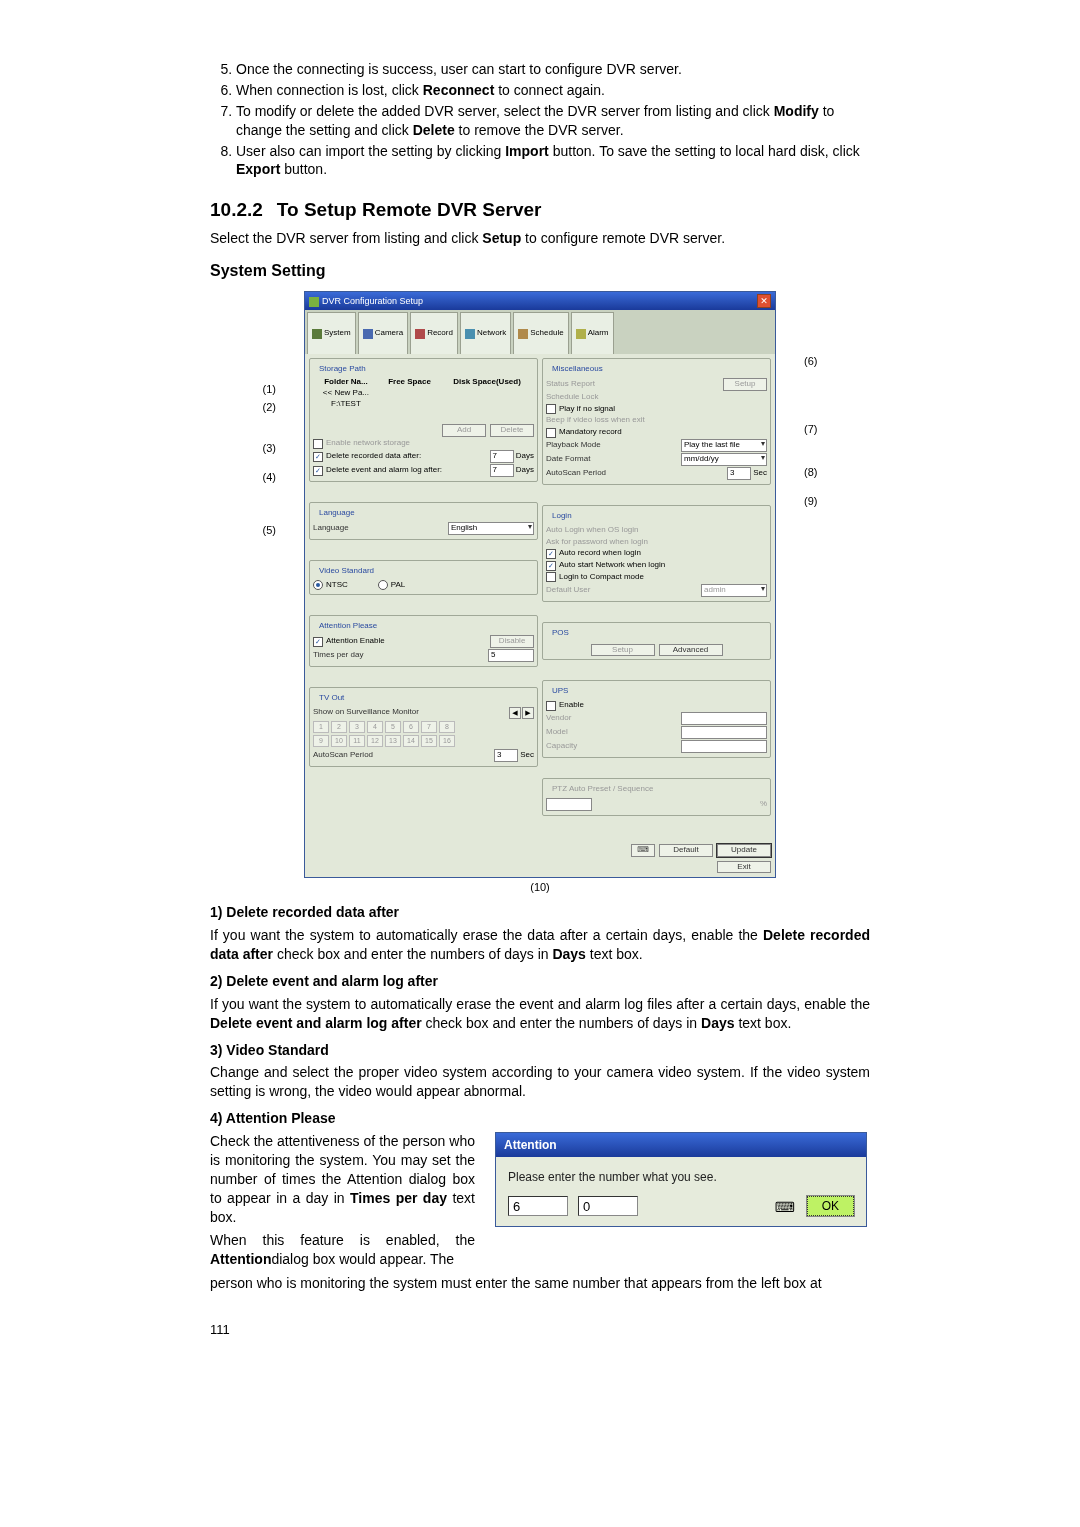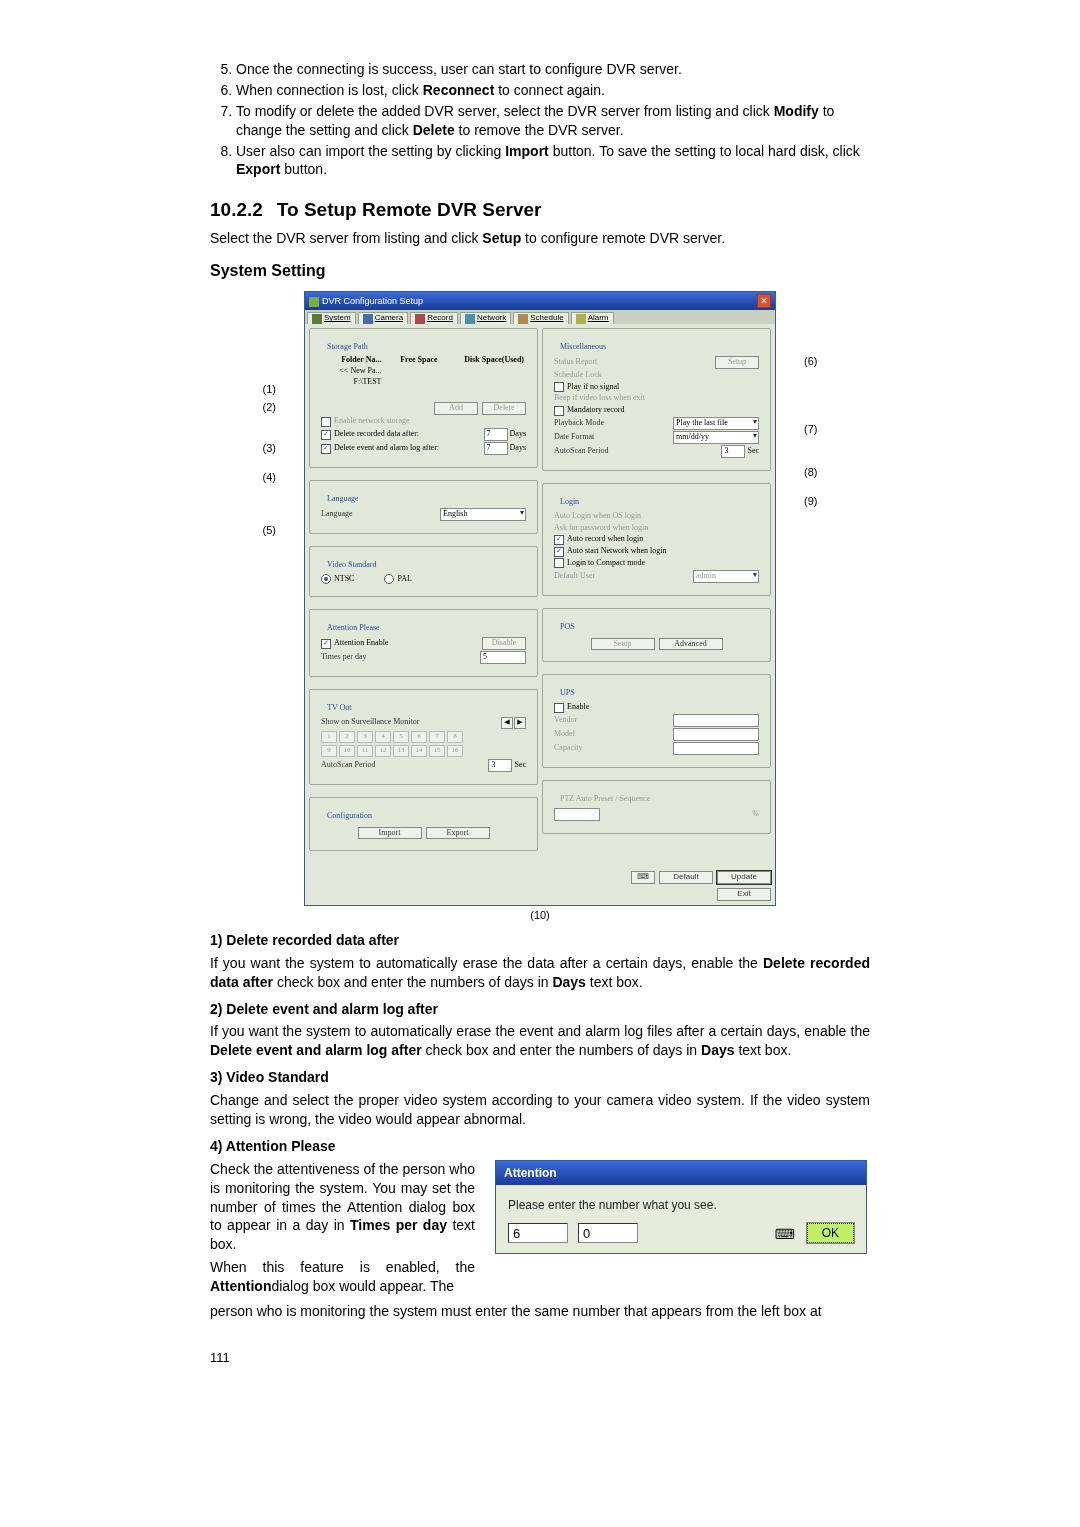--- a/index.html
+++ b/index.html
@@ -68,28 +68,28 @@
   .cfg-title {
     background: linear-gradient(#3a6bd8,#1a3a9a);
     color: #fff;
     padding: 2px 4px;
     display: flex;
     justify-content: space-between;
     align-items: center;
   }
   .cfg-title .close { width:12px;height:12px;background:#e05030;color:#fff;display:flex;align-items:center;justify-content:center;font-size:9px;border:1px solid #904020;cursor:default;}
   .cfg-tabs { display:flex;gap:2px;background:#c9d2c0;padding:2px 2px 0 2px;}
-  .cfg-tab { display:flex;align-items:center;gap:2px;background:#e9efe4;border:1px solid #9aa090;border-bottom:none;padding:0 4px;font-size:8px;text-decoration:underline;}
+  .cfg-tab { display:flex;align-items:center;gap:2px;background:#e9efe4;border:1px solid #9aa090;border-bottom:none;padding:15px 4px;font-size:8px;}
   .cfg-tab .ticon{width:10px;height:10px;background:#5a7a3a;}
   .cfg-body { display:flex; padding:4px; gap:4px; background:#e2e8d9;}
   .cfg-col { flex:1; }
-  .grp { border:1px solid #a0a898; padding:11px; margin-bottom:12px; border-radius:2px;font-family:Liberation Serif, serif;}
+  .grp { border:1px solid #a0a898; padding:3px; margin-bottom:20px; border-radius:2px;}
   .grp-title { color:#2a4aa0; font-size:8px; margin:-8px 0 2px 4px; background:#e2e8d9; display:inline-block; padding:0 2px;}
   .tbl { width:100%; font-size:8px; border-collapse:collapse;}
-  .tbl th,.tbl td{ text-align:right; padding:0 2px;}
+  .tbl th,.tbl td{ text-align:center; padding:0 2px;}
   .mini-btn { display:inline-block;border:1px solid #888;background:#eef2e8;padding:0 6px;font-size:8px;color:#333;text-align:center;min-width:30px;}
   .mini-btn.dis{color:#999;}
   .row{display:flex;justify-content:space-between;align-items:center;margin:1px 0;font-size:8px;gap:20px;}
   .chk{display:inline-flex;align-items:center;gap:3px;}
   .chk .box{width:8px;height:8px;border:1px solid #555;background:#fff;display:inline-flex;align-items:center;justify-content:center;font-size:7px;color:#2a5aa0;}
   .ipt{border:1px solid #888;background:#fff;padding:0 2px;font-size:8px;min-width:18px;height:11px;display:inline-block;}
   .sel{border:1px solid #888;background:#fff;padding:0 12px 0 2px;font-size:8px;height:11px;display:inline-block;position:relative;}
   .sel:after{content:"▾";position:absolute;right:1px;top:-1px;font-size:8px;color:#333;}
   .radio{display:inline-flex;align-items:center;gap:3px;}
   .radio .dot{width:8px;height:8px;border:1px solid #555;border-radius:50%;background:#fff;display:inline-flex;align-items:center;justify-content:center;}
@@ -298,27 +298,20 @@
                 <span class="c">13</span>
                 <span class="c">14</span>
                 <span class="c">15</span>
                 <span class="c">16</span>
             </div>
             <div class="row">
                 <span class="lbl">AutoScan Period</span>
                 <span><span class="ipt">3</span> <span>Sec</span></span>
               </div>
           </div>
-          <div class="grp">
-            <span class="grp-title">Configuration</span>
-            <div class="btn-row">
-              <span class="mini-btn" style="min-width:50px">Import</span>
-              <span class="mini-btn" style="min-width:50px">Export</span>
-            </div>
-          </div>
         </div>
 
         <div class="cfg-col">
           <div class="grp">
             <span class="grp-title">Miscellaneous</span>
             <div class="row">
                 <span class="dim">Status Report</span>
                 <span class="mini-btn dis">Setup</span>
               </div>
             <div class="row">

